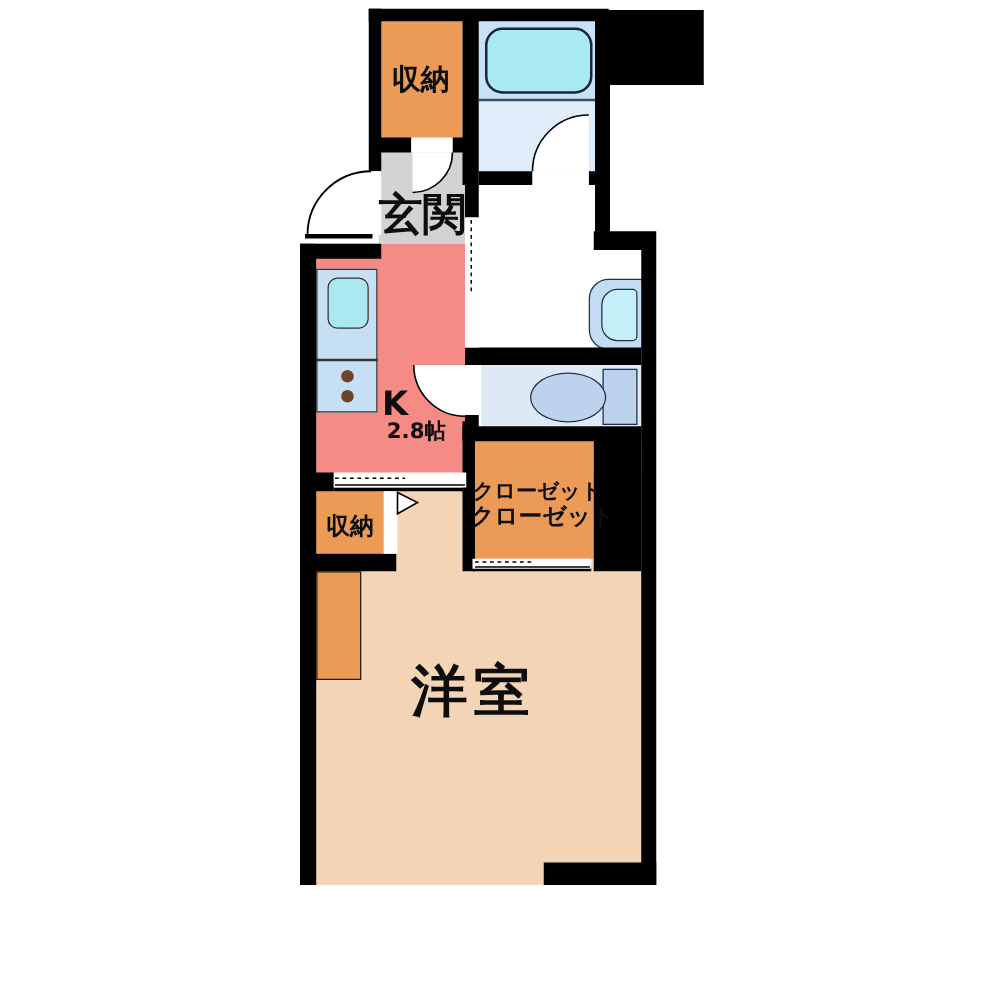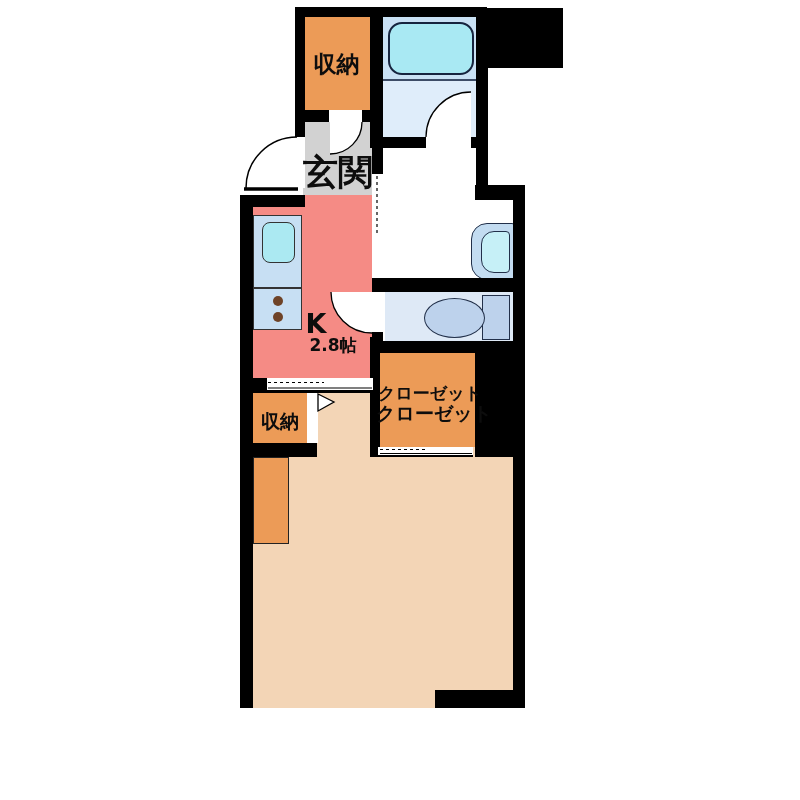--- a/index.html
+++ b/index.html
@@ -108,14 +108,15 @@
     <line x1="378" y1="715.5" x2="378" y2="724" stroke="#000" stroke-width="1.4"></line>
   </svg>
 
   <div class="lb" style="left:303px;top:52px;width:67px;font-size:23px;">収納</div>
   <div class="lb" style="left:302px;top:154px;width:72px;font-size:35px;">玄関</div>
   <div class="lb" style="left:296px;top:310px;width:40px;font-size:27px;">K</div>
   <div class="lb" style="left:294px;top:337px;width:78px;font-size:17px;">2.8帖</div>
   <div class="lb" style="left:378px;top:385px;width:99px;font-size:17px;">クローゼット</div>
   <div class="lb" style="left:376px;top:404px;width:99px;font-size:19px;">クローゼット</div>
   <div class="lb" style="left:253px;top:412px;width:54px;font-size:19px;">収納</div>
+  <div class="lb" style="left:295px;top:529px;width:168px;font-size:45px;letter-spacing:5px;">洋室</div>
 
 </div>
 
 </body></html>

